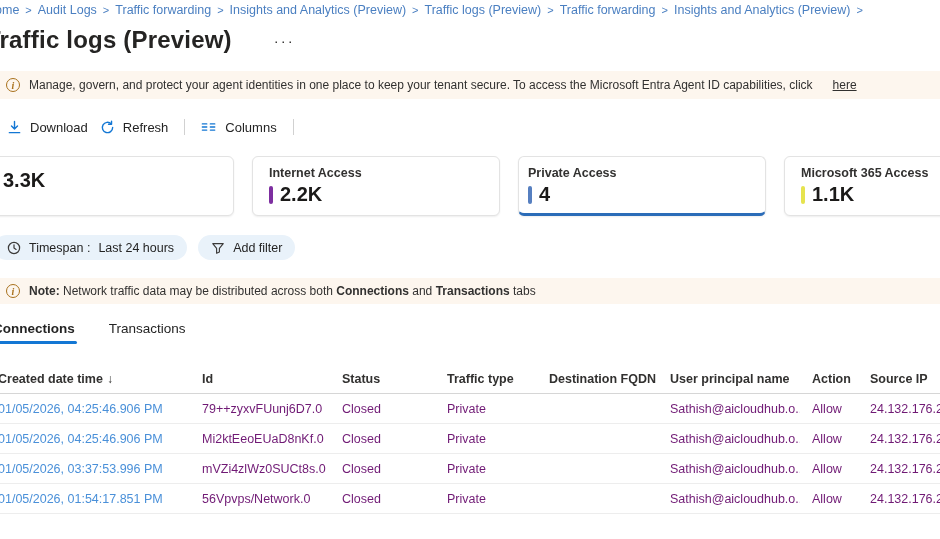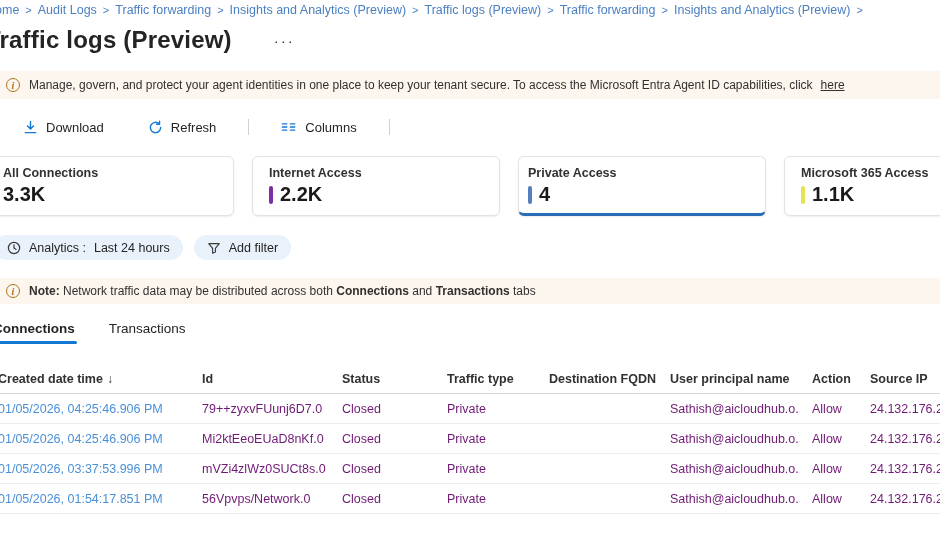--- a/index.html
+++ b/index.html
@@ -21,26 +21,26 @@
   .page-title { font-size:24px; font-weight:700; color:#252423; letter-spacing:.2px; }
   .title-more { margin-left:42px; color:#323130; font-size:15px; letter-spacing:2px; cursor:pointer; }
 
   
   .banner { margin-top:17px; background:#fdf6ee; min-height:28px; display:flex; align-items:center;
             padding:5px 10px 5px 20px; font-size:12px; color:#323130; }
   .info-ico { width:14px; height:14px; border:1.4px solid #a9711c; border-radius:50%;
               color:#a9711c; font-size:10px; font-weight:700; display:inline-flex;
               align-items:center; justify-content:center; flex:0 0 14px; margin-right:9px;
               font-family:"Liberation Serif", serif; font-style:italic; }
-  .banner a { color:#323130; text-decoration:underline; margin-left:8px; cursor:pointer; }
+  .banner a { color:#323130; text-decoration:underline; margin-left:20px; cursor:pointer; }
   .banner b { font-weight:700; }
 
   
   .toolbar { margin-top:13px; padding-left:15px; display:flex; align-items:center; height:30px; font-size:13px; color:#242424; }
-  .tool-btn { display:flex; align-items:center; gap:8px; cursor:pointer; padding:4px 22px; border-radius:2px; }
+  .tool-btn { display:flex; align-items:center; gap:8px; cursor:pointer; padding:4px 6px; border-radius:2px; }
   .tool-btn svg { display:block; }
   .tool-sep { width:1px; height:16px; background:#d1d1d1; margin:0 10px; }
 
   
   .cards { margin-top:14px; display:flex; gap:18px; }
   .card { flex:0 0 248px; height:60px; background:#fff; border:1px solid #e3e3e3; border-radius:6px;
           box-shadow:0 1px 2px rgba(0,0,0,.07); padding:9px 16px; cursor:pointer; }
   .card.selected { border-bottom:3px solid #2b6cb8;padding-left:9px; }
   .card-label { font-size:12.5px; font-weight:700; color:#323130; }
   .card-value { margin-top:3px; font-size:20px; font-weight:700; color:#1b1a19; display:flex; align-items:center; }
@@ -134,21 +134,20 @@
             </g>
           </svg>
       </span>
       <span>Columns</span>
     </div>
     <div class="tool-sep"></div>
   </div>
 
   <div class="cards">
     <div class="card">
-      <div class="card-label">All Connections</div>
       <div class="card-value">
 
         <span>3.3K</span>
       </div>
     </div>
     <div class="card">
       <div class="card-label">Internet Access</div>
       <div class="card-value">
         <span class="card-bar" style="background: rgb(125, 46, 160);"></span>
         <span>2.2K</span>
@@ -171,21 +170,21 @@
   </div>
 
   <div class="filters">
     <div class="pill">
       <span>
         <svg width="14" height="14" viewBox="0 0 16 16">
             <circle cx="8" cy="8" r="6.4" fill="none" stroke="#3b3a39" stroke-width="1.4"></circle>
             <path d="M8 4.4V8l2.4 1.6" fill="none" stroke="#3b3a39" stroke-width="1.4" stroke-linecap="round" stroke-linejoin="round"></path>
           </svg>
       </span>
-      <span>Analytics :</span>
+      <span>Timespan :</span>
       <b>Last 24 hours</b>
     </div>
     <div class="pill">
       <span>
         <svg width="14" height="14" viewBox="0 0 16 16">
             <path d="M2 3h12L9.6 8.4v4.2L6.4 14V8.4L2 3z" fill="none" stroke="#3b3a39" stroke-width="1.3" stroke-linejoin="round"></path>
           </svg>
       </span>
       <span>Add filter</span>
     </div>

